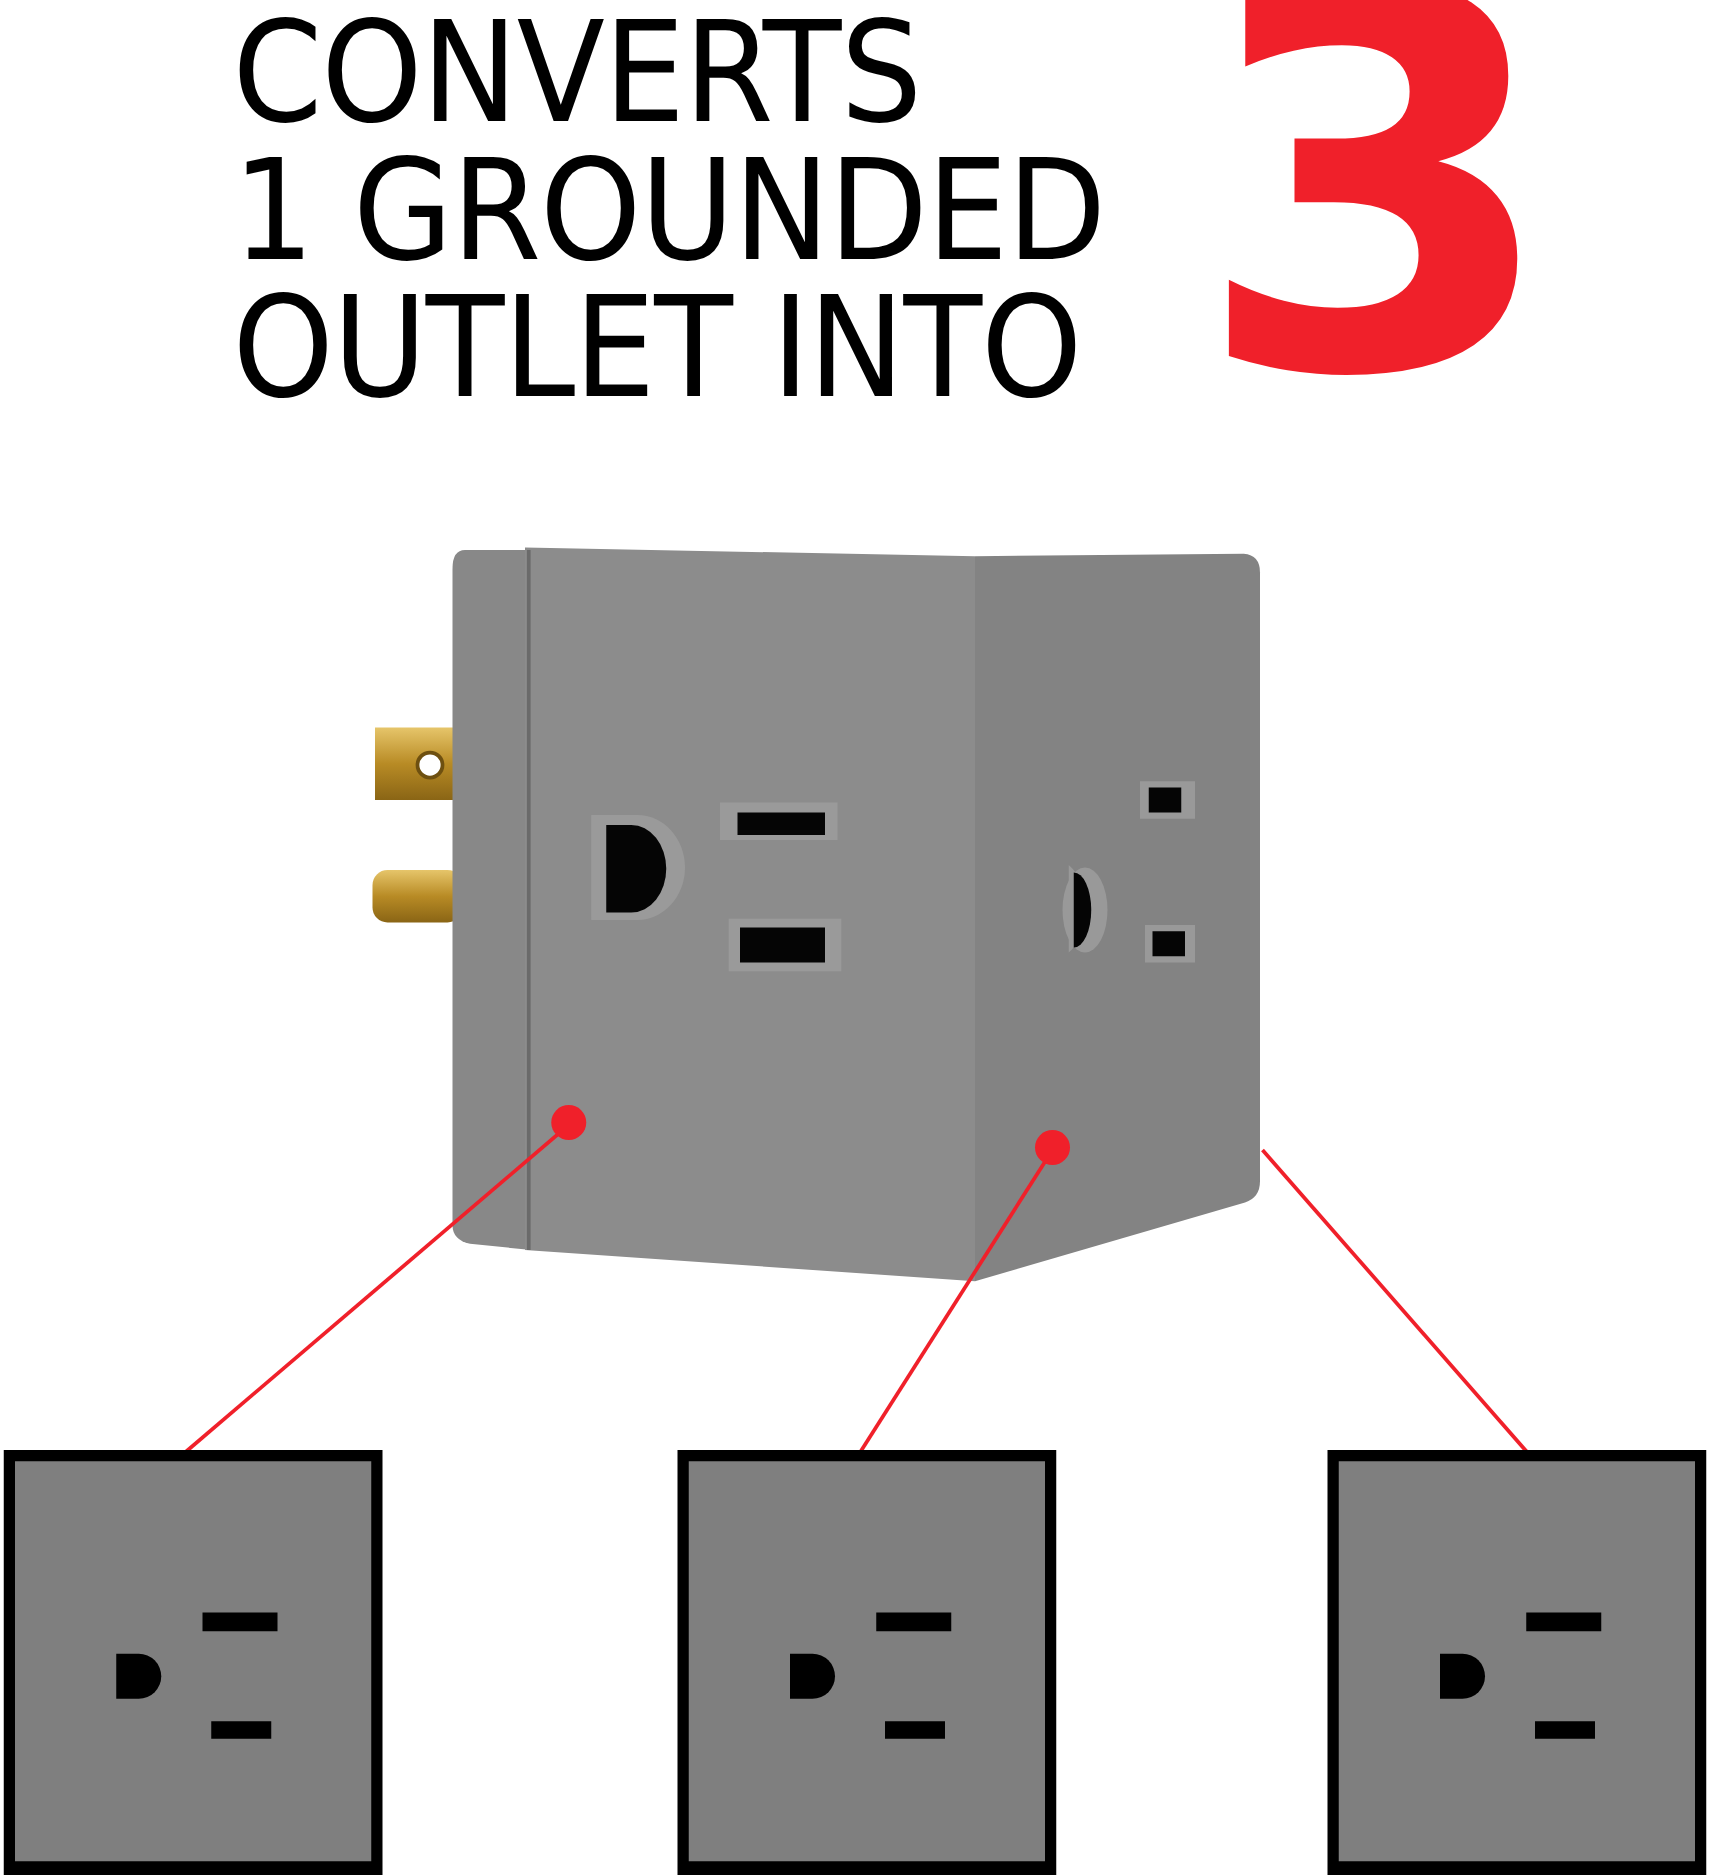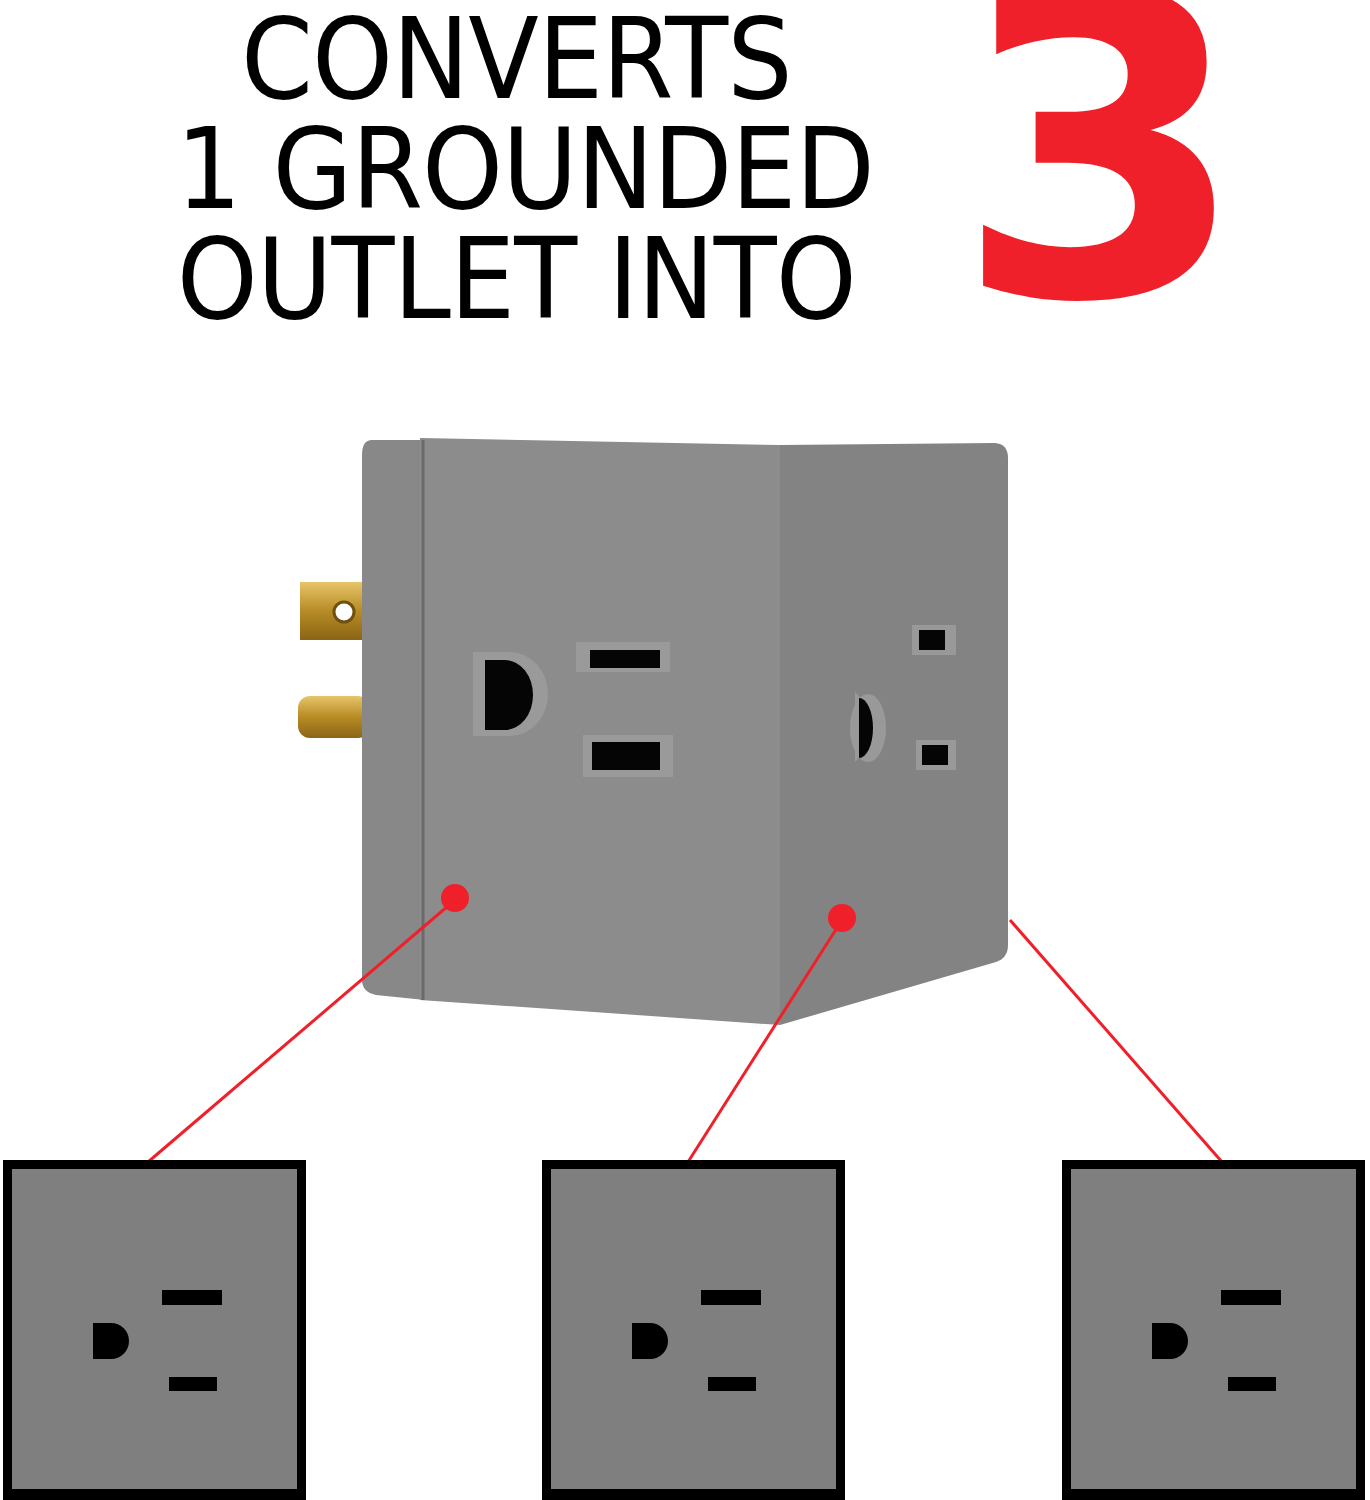--- a/index.html
+++ b/index.html
@@ -1,17 +1,17 @@
 <!DOCTYPE html>
 <html><head>
 <meta charset="utf-8">
 <style>
   html, body { margin:0; padding:0; background:#ffffff; }
   body { width:1370px; height:1500px; position:relative; overflow:hidden; font-family:"DejaVu Sans", "Liberation Sans", sans-serif; }
-  .headline { position:absolute; left:176px; top:4px; width:740px;text-align:center; }
+  .headline { position:absolute; left:186px; top:4px; width:740px; }
   .headline .line { display:block; color:#000; font-weight:normal; font-size:112px; line-height:110px; letter-spacing:-1px; transform:scaleX(0.92); transform-origin:left top; white-space:nowrap; }
   .big-number { position:absolute; left:955px; top:-60px; color:#f0202a; font-size:420px; line-height:420px; font-weight:bold; }
   svg.scene { position:absolute; left:0; top:0; }
 </style>
 </head>
 <body>
 
 <div class="headline">
   <span class="line">CONVERTS</span>
   <span class="line">1 GROUNDED</span>

